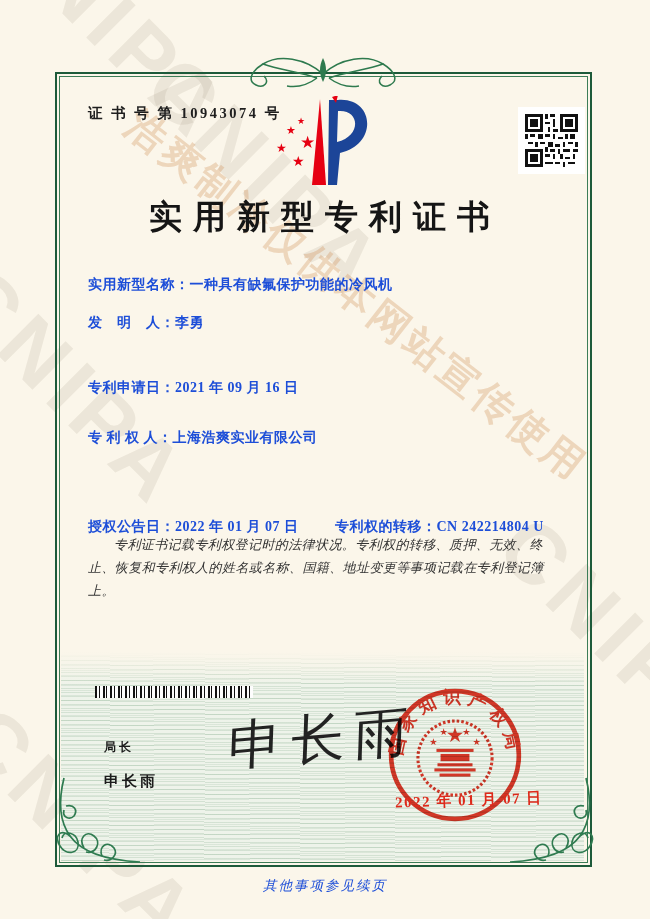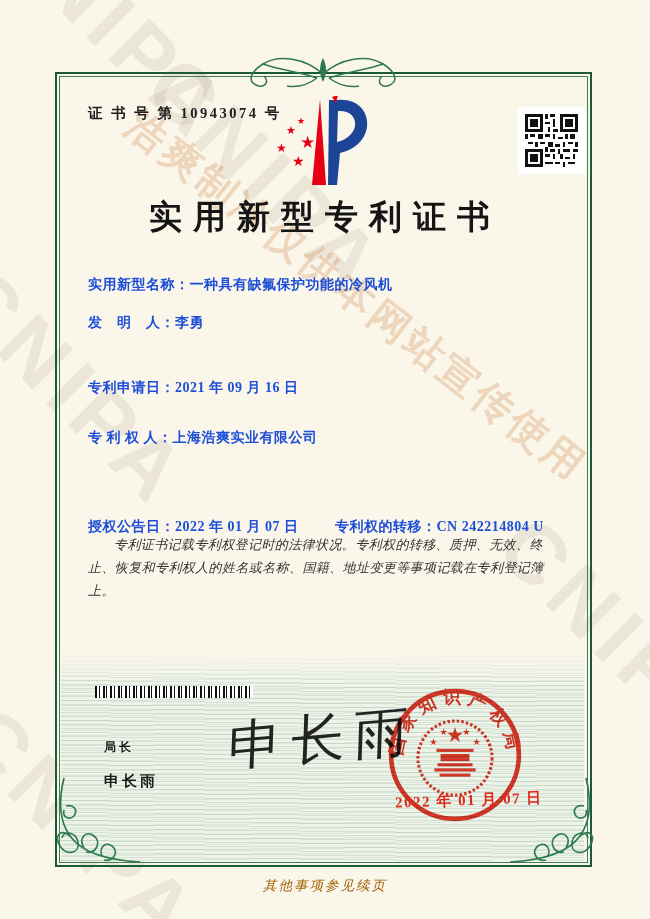--- a/index.html
+++ b/index.html
@@ -56,21 +56,21 @@
         color:#141414;transform:rotate(-5deg) skewX(-7deg);opacity:.93;white-space:nowrap;}
 
   .seal{position:absolute;left:386px;top:686px;width:138px;height:138px;
         mix-blend-mode:multiply;opacity:.94;}
   .seal-date{position:absolute;left:395px;top:791px;font-size:15px;font-weight:700;
         color:#dd2a1b;letter-spacing:1.5px;transform:rotate(-2deg);white-space:nowrap;}
 
   .page-num{position:absolute;left:0;right:0;top:836px;text-align:center;font-size:11.5px;
         letter-spacing:1.5px;color:#222;}
   .foot-note{position:absolute;left:0;right:0;top:877px;text-align:center;font-size:13.5px;
-        font-style:italic;letter-spacing:2px;color:#a16207;}
+        font-style:italic;letter-spacing:2px;color:#1d4ed8;}
 
   .qr{position:absolute;left:518px;top:107px;width:67px;height:67px;background:#fff;
       display:flex;align-items:center;justify-content:center;}
   .qr svg{width:53px;height:53px;}
 </style>
 </head>
 <body>
 
 <div class="page">
 

